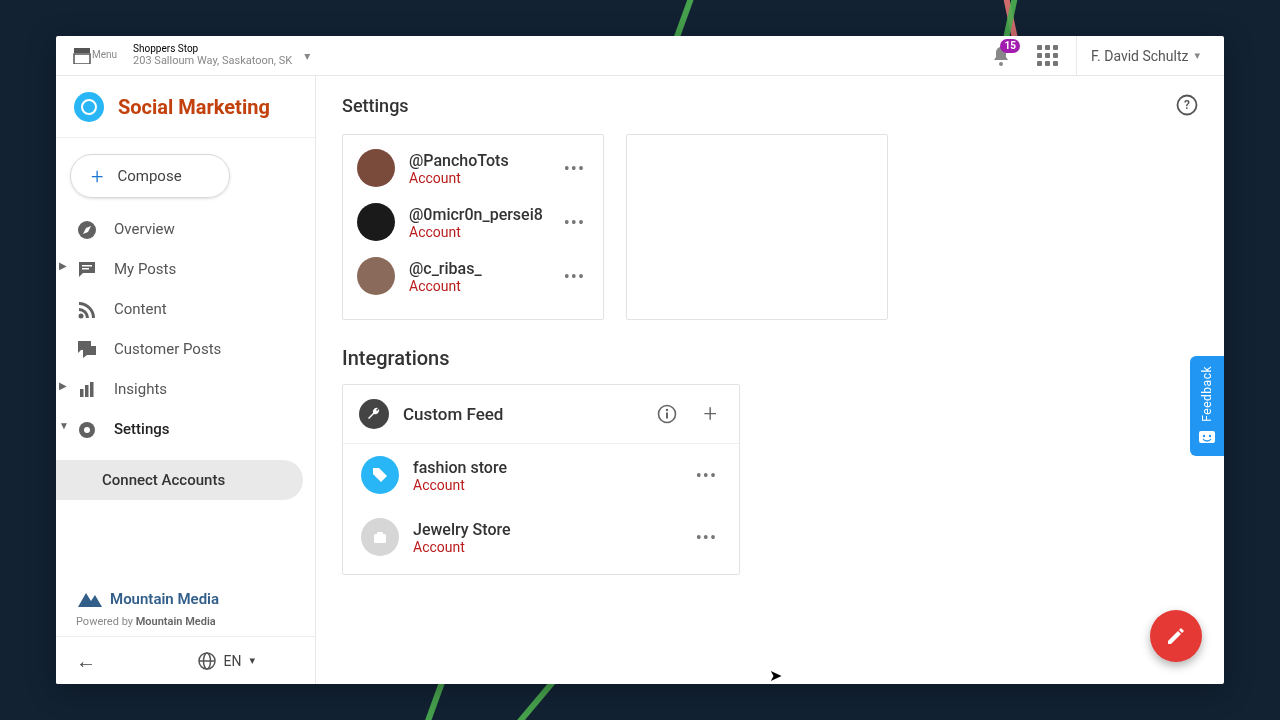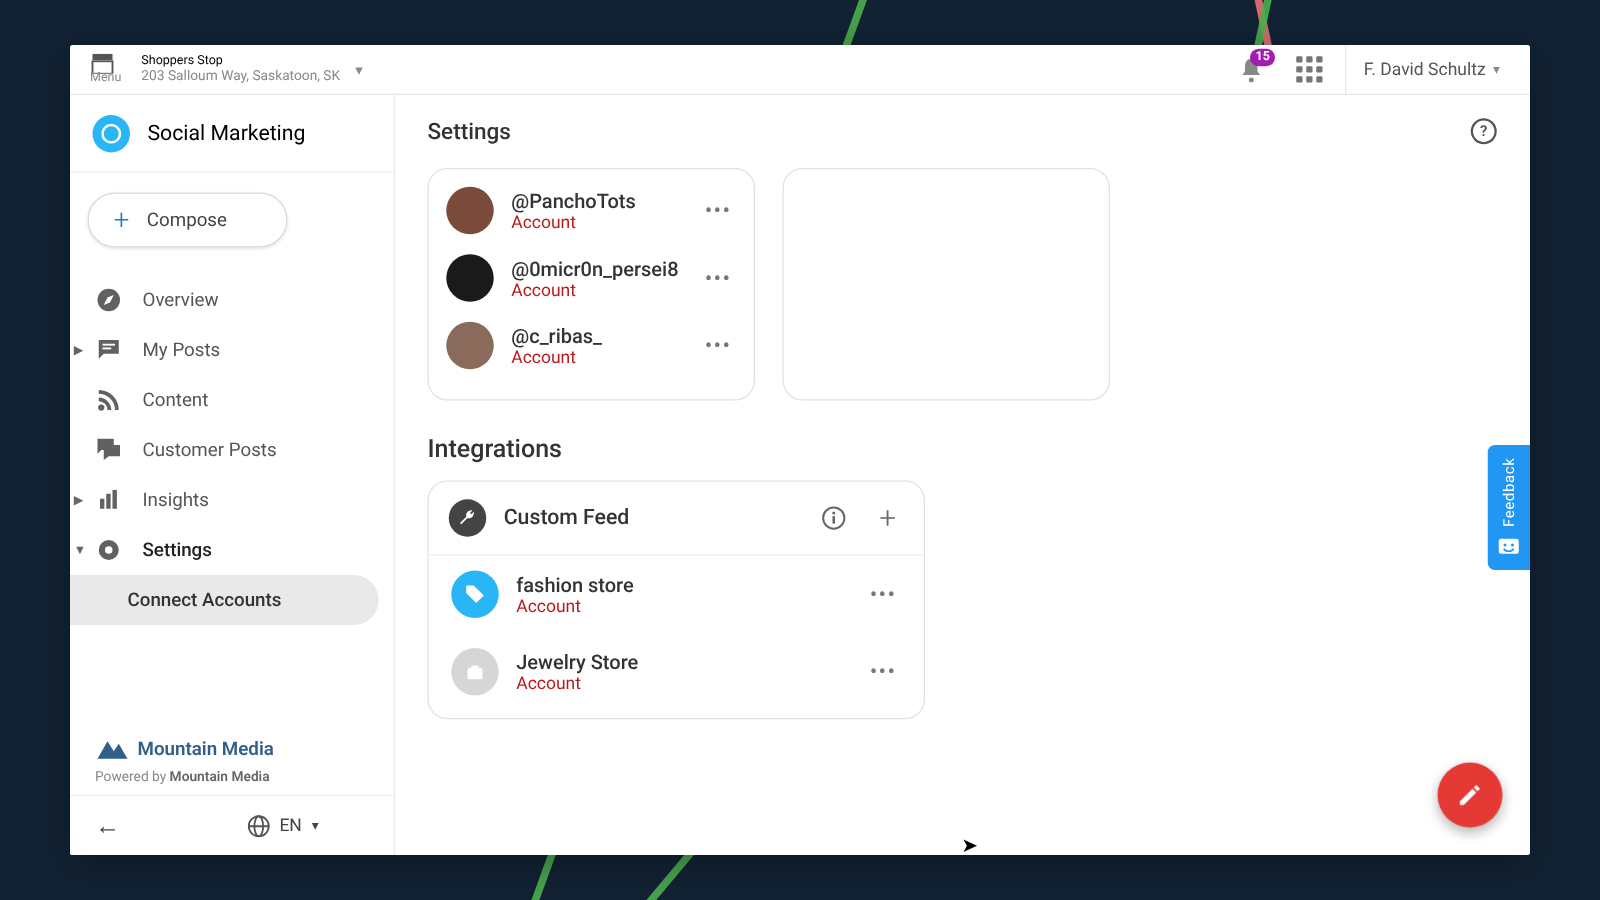--- a/index.html
+++ b/index.html
@@ -4,58 +4,58 @@
 <style>
 *{box-sizing:border-box;margin:0;padding:0;font-family:Roboto,Arial,sans-serif}
 body{background:#122233;width:1280px;height:720px;position:relative;overflow:hidden}
 .stripe{position:absolute;opacity:.9}
 .s1{width:6px;height:900px;background:#4caf50;transform:rotate(20deg);top:-100px;left:560px}
 .s2{width:6px;height:300px;background:#e57373;transform:rotate(-12deg);top:-50px;left:1025px}
 .s3{width:6px;height:300px;background:#4caf50;transform:rotate(12deg);top:-50px;left:990px}
 .s4{width:6px;height:300px;background:#4caf50;transform:rotate(40deg);bottom:-100px;left:560px}
 .app{position:absolute;top:36px;left:56px;right:56px;bottom:36px;background:#fff;border-radius:2px;box-shadow:0 6px 30px rgba(0,0,0,.3);display:flex;flex-direction:column;overflow:hidden}
 .topbar{height:40px;border-bottom:1px solid #e6e6e6;display:flex;align-items:center;padding:0 10px;gap:8px}
-.menu-btn{display:flex;flex-direction:column;align-items:flex-start;cursor:pointer;padding:0 6px;color:#555}
+.menu-btn{display:flex;flex-direction:row;align-items:center;cursor:pointer;padding:0 6px;color:#555}
 .menu-btn .lbl{font-size:10px;color:#888;margin-top:-2px}
 .loc{display:flex;flex-direction:column;line-height:1.15;margin-left:2px;cursor:pointer}
 .loc .ttl{font-size:10px;color:#000000;font-weight:400}
 .loc .addr{font-size:11px;color:#888}
 .loc-caret{color:#888;font-size:12px;margin-left:4px;cursor:pointer}
 .spacer{flex:1}
 .bell{position:relative;color:#777;cursor:pointer;padding:0 8px}
 .badge{position:absolute;top:-6px;right:-1px;background:#a21caf;color:#fff;font-size:10px;border-radius:8px;padding:0 4px;line-height:14px;font-weight:700}
 .apps-grid{display:grid;grid-template-columns:repeat(3,5px);grid-template-rows:repeat(3,5px);gap:3px;padding:0 10px;cursor:pointer}
 .apps-grid span{background:#757575;border-radius:1px}
 .user{border-left:1px solid #eaeaea;padding:0 14px;height:100%;display:flex;align-items:center;gap:6px;color:#555;font-size:14px;cursor:pointer}
 .body{flex:1;display:flex;min-height:0}
 .sidebar{width:260px;border-right:1px solid #e8e8e8;display:flex;flex-direction:column;background:#fff}
 .brand{display:flex;align-items:center;gap:14px;height:62px;padding:0 18px;border-bottom:1px solid #f0f0f0}
 .brand .logo{width:30px;height:30px;border-radius:50%;background:#29b6f6;display:flex;align-items:center;justify-content:center;color:#fff}
-.brand .name{font-size:17px;color:#000000;font-weight:400}
+.brand .name{font-size:20px;color:#c2410c;font-weight:700}
 .scroll{flex:1;overflow-y:auto;padding:16px 12px 0 12px;position:relative}
 .scroll::-webkit-scrollbar{width:6px}.scroll::-webkit-scrollbar-thumb{background:#ccc;border-radius:3px}
 .compose{border:1px solid #d9d9d9;border-radius:22px;height:44px;display:flex;align-items:center;gap:14px;padding:0 20px;color:#444;font-size:15px;width:160px;margin:0 0 22px 2px;cursor:pointer;box-shadow:0 1px 3px rgba(0,0,0,.12)}
 .compose .plus{color:#1976d2;font-size:22px;font-weight:300}
-.nav-item{display:flex;align-items:center;height:40px;padding:0 8px;gap:16px;color:#555;font-size:15px;border-radius:6px;cursor:pointer;position:relative}
+.nav-item{display:flex;align-items:flex-start;height:40px;padding:0 8px;gap:16px;color:#555;font-size:15px;border-radius:6px;cursor:pointer;position:relative}
 .nav-item .carrot{position:absolute;left:-9px;font-size:10px;color:#666}
 .nav-item .ico{width:22px;display:flex;justify-content:center;color:#616161}
 .nav-item.active{color:#222;font-weight:500}
 .sub-item{height:40px;display:flex;align-items:center;padding-left:46px;font-size:15px;color:#555;border-radius:0 20px 20px 0;margin-left:-12px;padding-right:10px;cursor:pointer}
 .sub-item.sel{background:#e9e9e9;color:#333;font-weight:500}
 .footer-brand{padding:10px 20px 8px;color:#888;font-size:11px}
 .footer-brand b{color:#666;font-weight:600}
 .mtn{color:#325e8a;font-weight:600;font-size:15px;display:flex;align-items:center;gap:4px;margin-bottom:3px;height:26px}
 .lang-row{height:48px;border-top:1px solid #eee;display:flex;align-items:center;padding:0 20px;gap:18px;color:#444}
 .lang{display:flex;align-items:center;gap:8px;font-size:14px;cursor:pointer;margin-left:auto;margin-right:40px}
 .main{flex:1;display:flex;flex-direction:column;min-width:0}
 .main-hdr{height:58px;display:flex;align-items:center;padding:0 26px;font-size:18px;color:#333;font-weight:500}
 .main-hdr .help{margin-left:auto;color:#555;cursor:pointer}
 .content{flex:1;overflow:auto;padding:0 26px 20px;position:relative}
 .cards-row{display:flex;gap:22px;align-items:stretch}
-.card{border:1px solid #e2e2e2;border-radius:16px;background:#fff}
+.card{border:1px solid #e2e2e2;border-radius:2px;background:#fff}
 .acct-card{width:262px;padding:6px 0 16px}
 .empty-card{width:262px}
 .acct{display:flex;align-items:center;gap:14px;padding:8px 14px}
 .avatar{width:38px;height:38px;border-radius:50%;background:#333;flex-shrink:0}
 .acct .info{flex:1;min-width:0}
 .acct .nm{font-size:16px;color:#333;font-weight:500}
 .acct .ty{font-size:14px;color:#b91c1c}
 .dots{color:#777;cursor:pointer;padding:4px;font-size:18px;letter-spacing:1px}
 .section-title{font-size:20px;color:#333;font-weight:500;margin:26px 0 14px}
 .int-card{width:398px;padding:0}

